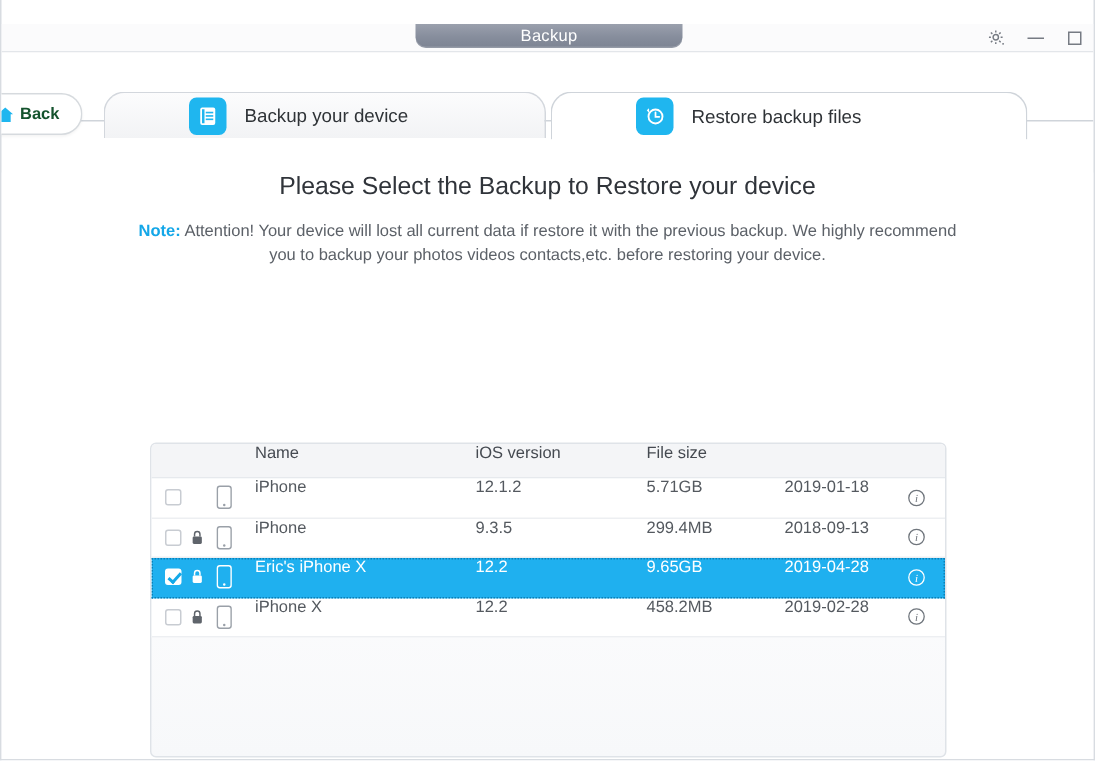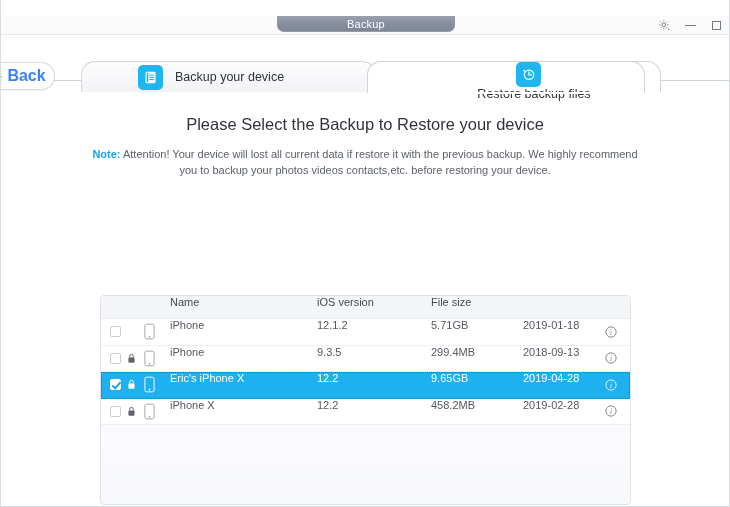--- a/index.html
+++ b/index.html
@@ -68,21 +68,21 @@
     border-left: none;
     border-radius: 0 16px 16px 0;
     display: flex;
     align-items: center;
     justify-content: center;
     gap: 3px;
     box-shadow: 0 1px 2px rgba(0,0,0,.05);
     z-index: 6;
     cursor: pointer;
   }
-  .back-label { font-size: 16px; font-weight: bold; color: #3b82f6; padding-right:4px;text-align:right; }
+  .back-label { font-size: 11px; font-weight: bold; color: #14532d; padding-right:4px;text-align:right; }
   .home-ico { width:13px; height:13px; }
 
   .tab {
     position: absolute;
     top: 26px;
     height: 31px;
     display: flex;
     align-items: center;
     padding-left: 56px;
     cursor: pointer;
@@ -91,38 +91,37 @@
   .tab-ico {
     width: 25px; height: 25px;
     border-radius: 5px;
     background: #1fb6ef;
     display:flex; align-items:center; justify-content:center;
     margin-right: 12px;
     flex: 0 0 auto;
   }
   
   .tab-backup {
-    left: 80px; width: 295px;
+    left: 68px; width: 295px;
     background: linear-gradient(180deg,#fcfcfd 0%, #f2f3f5 100%);
     border: 1px solid #d3d7dd;
     border-bottom: none;
     border-radius: 14px 14px 0 0;
     z-index: 2;
     text-align: right;
   }
   
   .tab-restore {
-    left: 366px; width: 278px;
+    left: 366px; width: 318px;
     background: #ffffff;
     border: 1px solid #cfd4da;
     border-bottom: none;
     border-radius: 14px 14px 0 0;
     z-index: 4;
     height: 32px;
-    flex-direction: column;
   }
   .tab-restore::after {
     content:"";
     position:absolute;
     left:0; right:0; bottom:-1px; height:2px;
     background:#ffffff;
   }
   .tab-tail {
     position:absolute;
     left:630px; top:26px;

